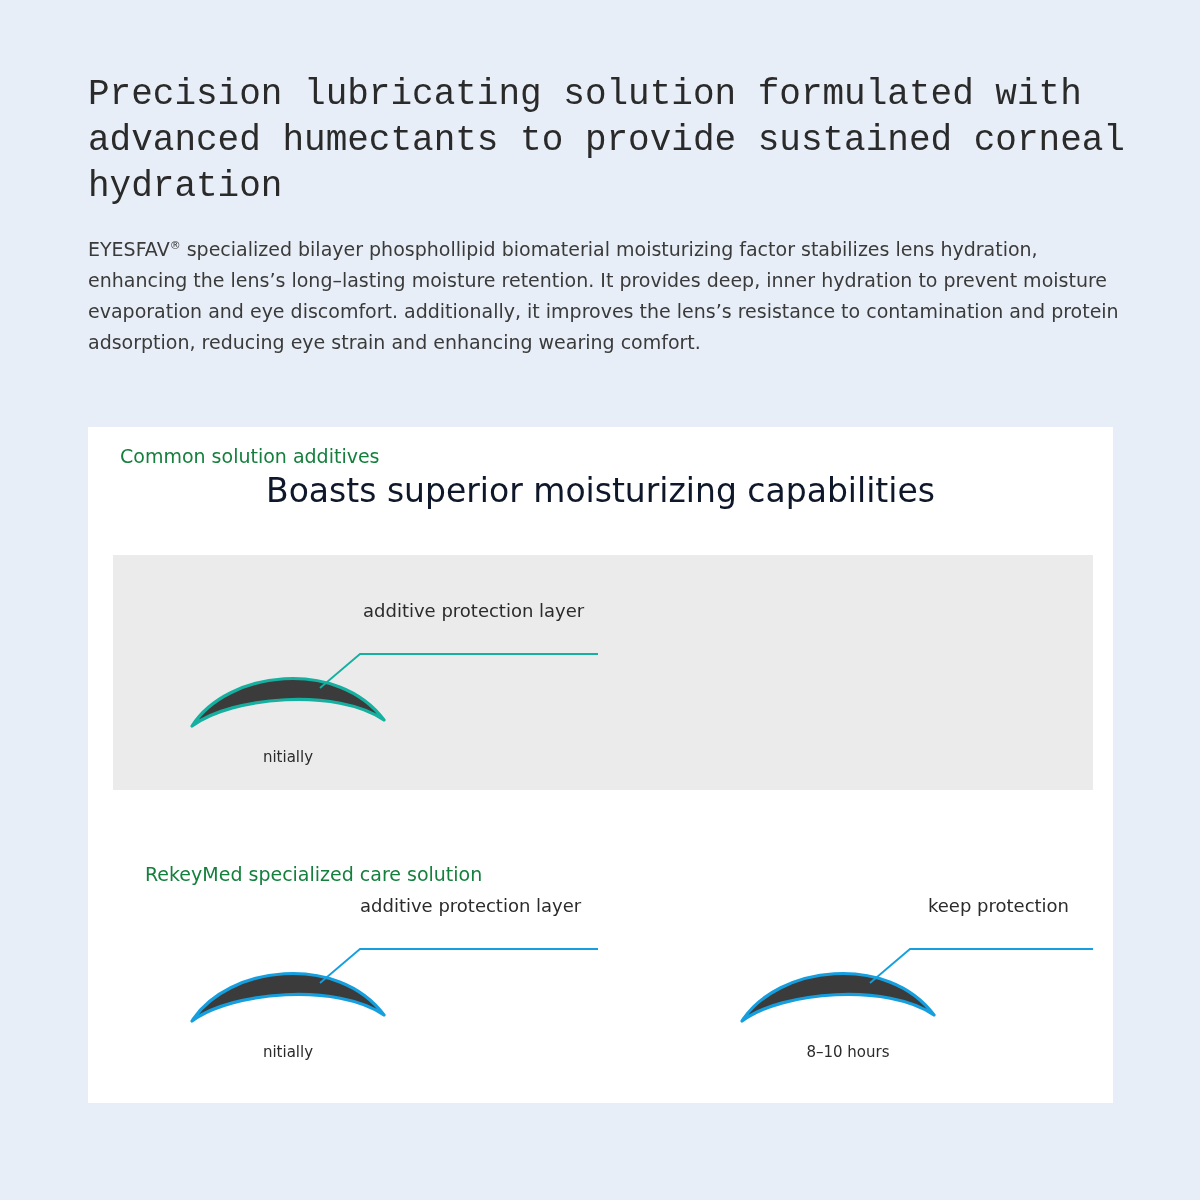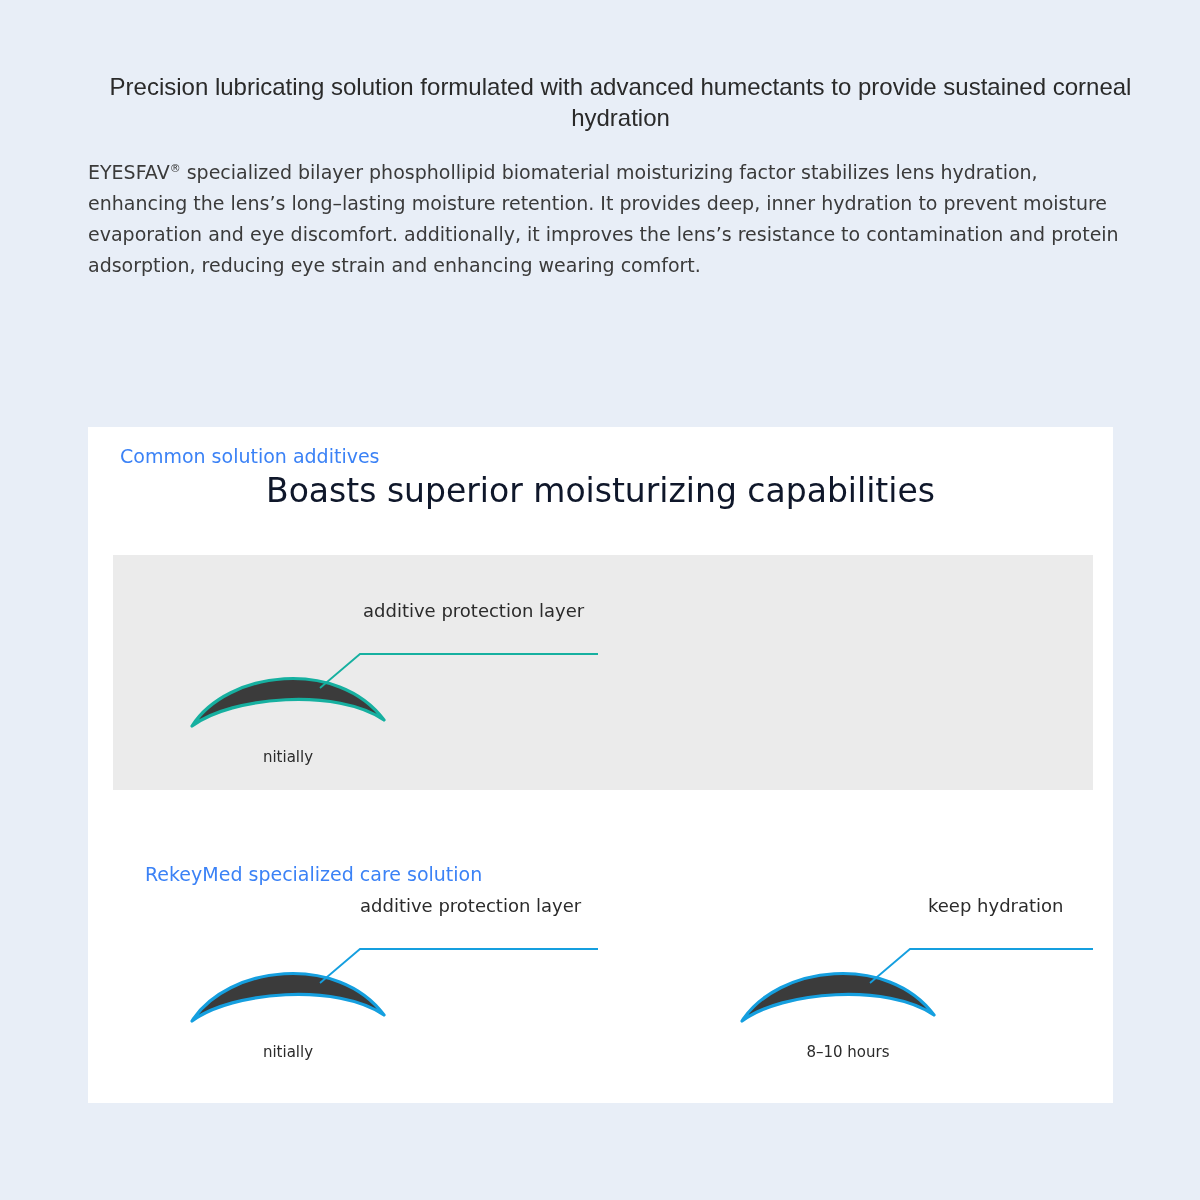--- a/index.html
+++ b/index.html
@@ -30,28 +30,27 @@
     font-family: "DejaVu Sans", sans-serif;
     font-size: 50px;
     font-weight: bold;
     color: #1a5fa4;
     letter-spacing: -0.6px;
     line-height: 1.05;
     margin: 0;
     white-space: nowrap;
   }
   .subtitle {
-    font-family: Liberation Sans, sans-serif;
-    font-size: 24px;
+    font-family: Liberation Mono, monospace;
+    font-size: 36px;
     font-weight: 400;
     color: #2a2a2a;
     line-height: 1.28;
     margin: 24px 0 0 0;
     max-width: 1065px;
-    text-align: center;
   }
   .body-copy {
     font-family: "DejaVu Sans", sans-serif;
     font-size: 19px;
     font-weight: 400;
     color: #3a3a3a;
     line-height: 1.62;
     margin: 24px 0 0 0;
     max-width: 1048px;
   }
@@ -87,21 +86,21 @@
     left: 25px;
     top: 128px;
     width: 980px;
     height: 235px;
     background: #ebebeb;
   }
   .panel-label {
     position: absolute;
     font-family: "DejaVu Sans", sans-serif;
     font-size: 19px;
-    color: #3b82f6;
+    color: #15803d;
   }
   .panel-label.top {
     left: 32px;
     top: 18px;
   }
   .panel-label.bottom {
     left: 57px;
     top: 400px;
     margin-top: 36px;
   }
@@ -179,18 +178,18 @@
       <div class="lens-caption" style="left:0px; top:86px; width:200px;">nitially</div>
     </div>
 
     <div class="lens-fig" id="fig-br">
       <svg width="240" height="110" viewBox="0 0 240 110">
         <path d="M4 64 C 40 8, 150 -4, 196 58 C 150 26, 44 34, 4 64 Z" fill="#3b3b3b" stroke="#159fdf" stroke-width="3.2" stroke-linejoin="round"></path>
       </svg>
       <svg class="leader" style="position:absolute;left:130px;top:-32px;" width="230" height="64">
         <path d="M2 58 L 42 24 L 225 24" fill="none" stroke="#159fdf" stroke-width="1.8"></path>
       </svg>
-      <div class="callout-label" style="left:190px; top:-62px;">keep hydration</div>
+      <div class="callout-label" style="left:190px; top:-62px;">keep protection</div>
       <div class="lens-caption" style="left:10px; top:86px; width:200px;">8–10 hours</div>
     </div>
 
   </div>
 </div>
 
 </body></html>

